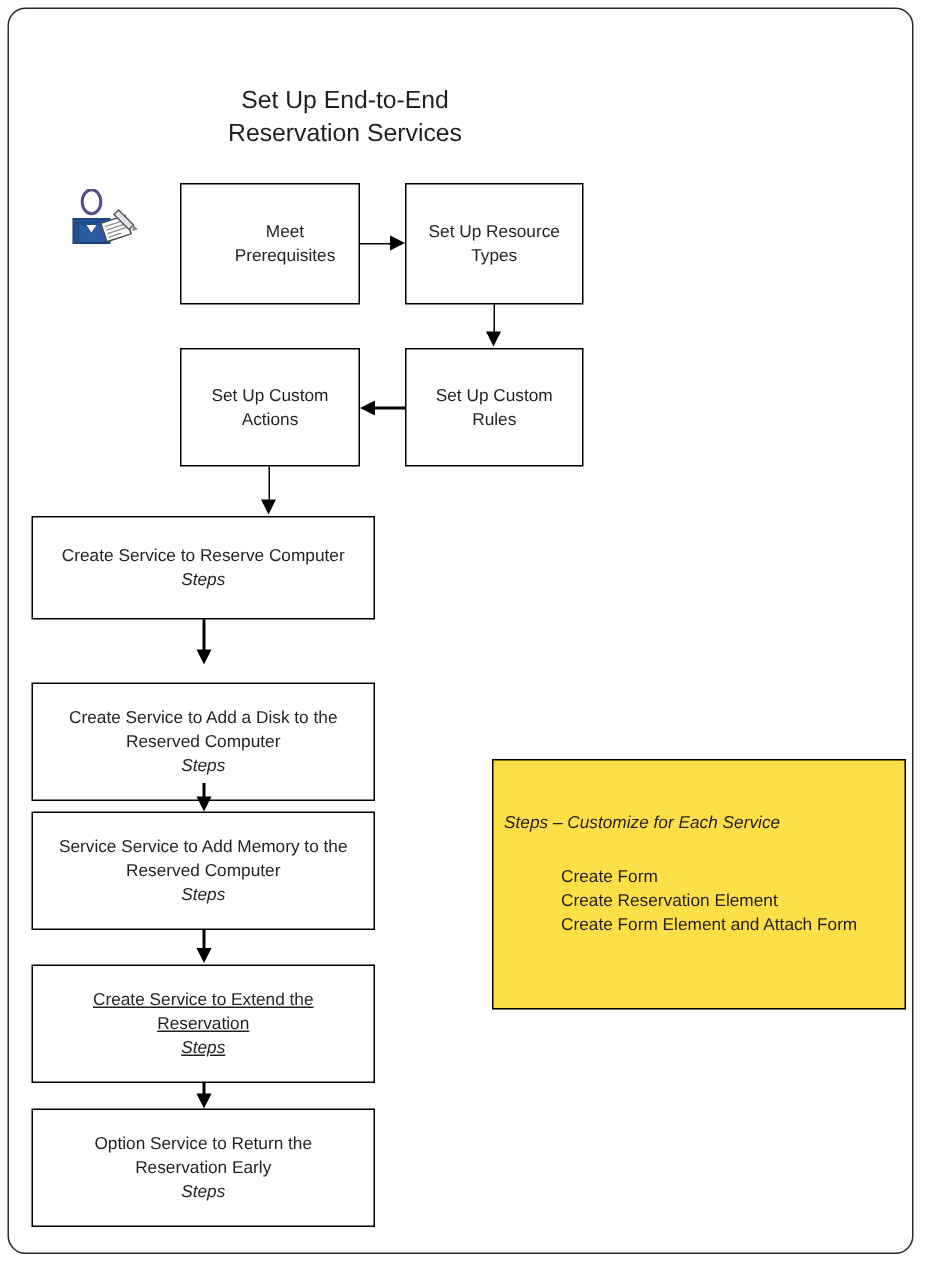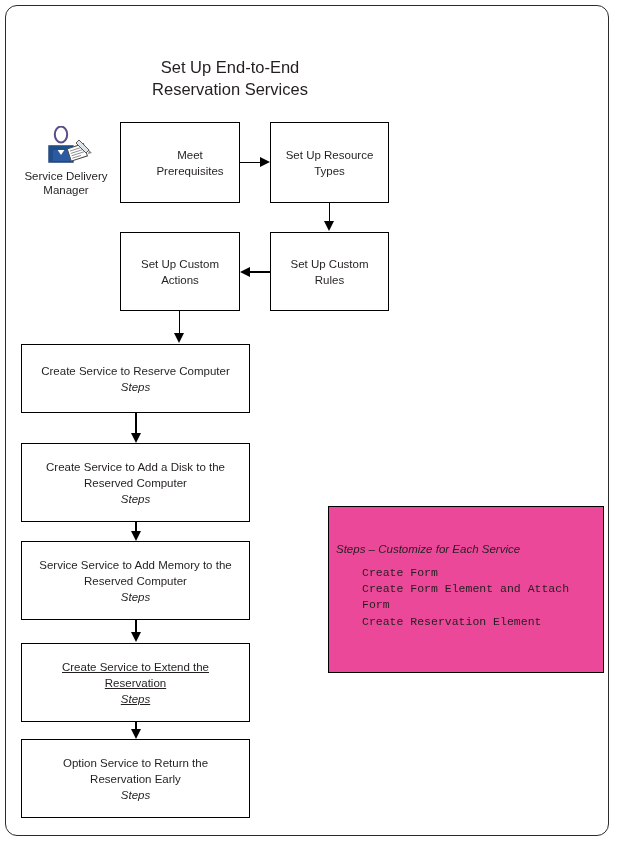--- a/index.html
+++ b/index.html
@@ -93,21 +93,21 @@
 
   
   .n-prereq     { left: 120px; top: 122px; width: 120px; height: 81px; padding-left: 20px; }
   .n-restypes   { left: 270px; top: 122px; width: 119px; height: 81px; justify-content: center; }
   .n-custrules  { left: 270px; top: 232px; width: 119px; height: 79px; }
   .n-custact    { left: 120px; top: 232px; width: 120px; height: 79px; }
 
   
   .n-wide { left: 21px; width: 229px; }
   .n-s1 { top: 344px; height: 69px; }
-  .n-s2 { top: 443px; height: 79px; }
+  .n-s2 { top: 455px; height: 79px; }
   .n-s3 { top: 541px; height: 79px; }
   .n-s4 { top: 643px; height: 79px; text-decoration: underline; }
   .n-s5 { top: 739px; height: 79px; }
 
   
   .conn {
     position: absolute;
     background: #000000;
   }
   .conn-h { height: 1.6px; }
@@ -136,38 +136,37 @@
 
   
   .legend {
     position: absolute;
     left: 328px;
     top: 506px;
     width: 276px;
     height: 167px;
     border: 1.2px solid #000000;
     box-sizing: border-box;
-    background: #ec4899;
+    background: #fde047;
   }
   .legend-title {
     position: absolute;
     left: 7px;
     top: 36px;
     font-size: 11.5px;
     font-style: italic;
     color: #231f20;
   }
   .legend-list {
     position: absolute;
     left: 29px;
     top: 54px;
-    margin: 4px;
+    margin: 16px;
     padding: 0;
     list-style: none;
-    font-family: Liberation Mono, monospace;
   }
   .legend-list li {
     font-size: 11.5px;
     line-height: 16.2px;
     color: #231f20;
   }
 </style>
 </head>
 <body>
 
@@ -186,22 +185,20 @@
       <g transform="rotate(-18 38 27)">
         <rect x="30" y="20" width="17" height="13" fill="#ffffff" stroke="#4a4a4a" stroke-width="1"></rect>
         <line x1="32" y1="23" x2="45" y2="23" stroke="#8d8d8d" stroke-width="0.9"></line>
         <line x1="32" y1="25.5" x2="45" y2="25.5" stroke="#8d8d8d" stroke-width="0.9"></line>
         <line x1="32" y1="28" x2="45" y2="28" stroke="#8d8d8d" stroke-width="0.9"></line>
         <line x1="32" y1="30.5" x2="41" y2="30.5" stroke="#8d8d8d" stroke-width="0.9"></line>
       </g>
       <path d="M40 14 L50 24 L47 27 L37 17 Z" fill="#dfe3ea" stroke="#5a5a5a" stroke-width="1"></path>
       <path d="M50 24 L53 27 L49 28 Z" fill="#8e8e8e"></path>
     </svg>
-    <div class="role-label">Service Delivery
-Manager</div>
   </div>
 
   <div class="node n-prereq">
     <div class="node-inner">
       <span class="node-label">Meet Prerequisites</span>
     </div>
   </div>
 
   <div class="node n-restypes">
     <div class="node-inner">
@@ -284,17 +281,17 @@
   <div class="conn conn-v" style="left:135.2px; top:620px; height:15px;"></div>
   <div class="arrow arrow-down" style="left:130.7px; top:632px;"></div>
 
   <div class="conn conn-v" style="left:135.2px; top:722px; height:10px;"></div>
   <div class="arrow arrow-down" style="left:130.7px; top:729px;"></div>
 
   <div class="legend">
     <div class="legend-title">Steps – Customize for Each Service</div>
     <ul class="legend-list">
       <li>Create Form</li>
+      <li>Create Reservation Element</li>
       <li>Create Form Element and Attach Form</li>
-      <li>Create Reservation Element</li>
     </ul>
   </div>
 </div>
 
 </body></html>

